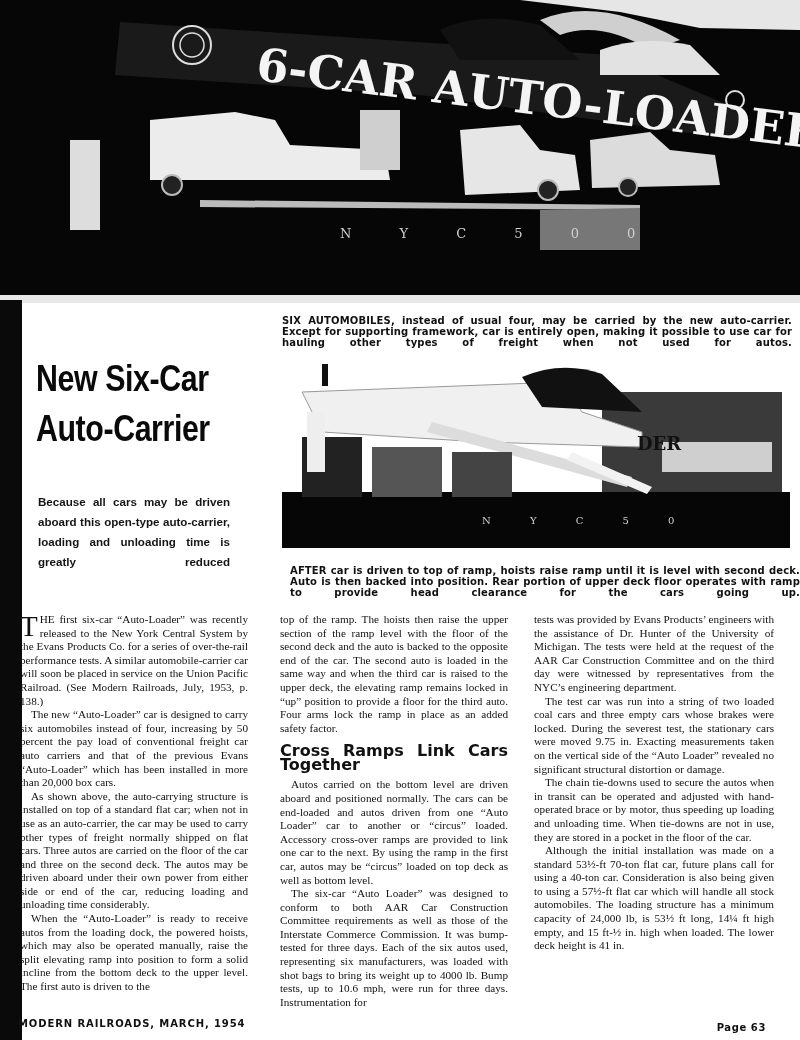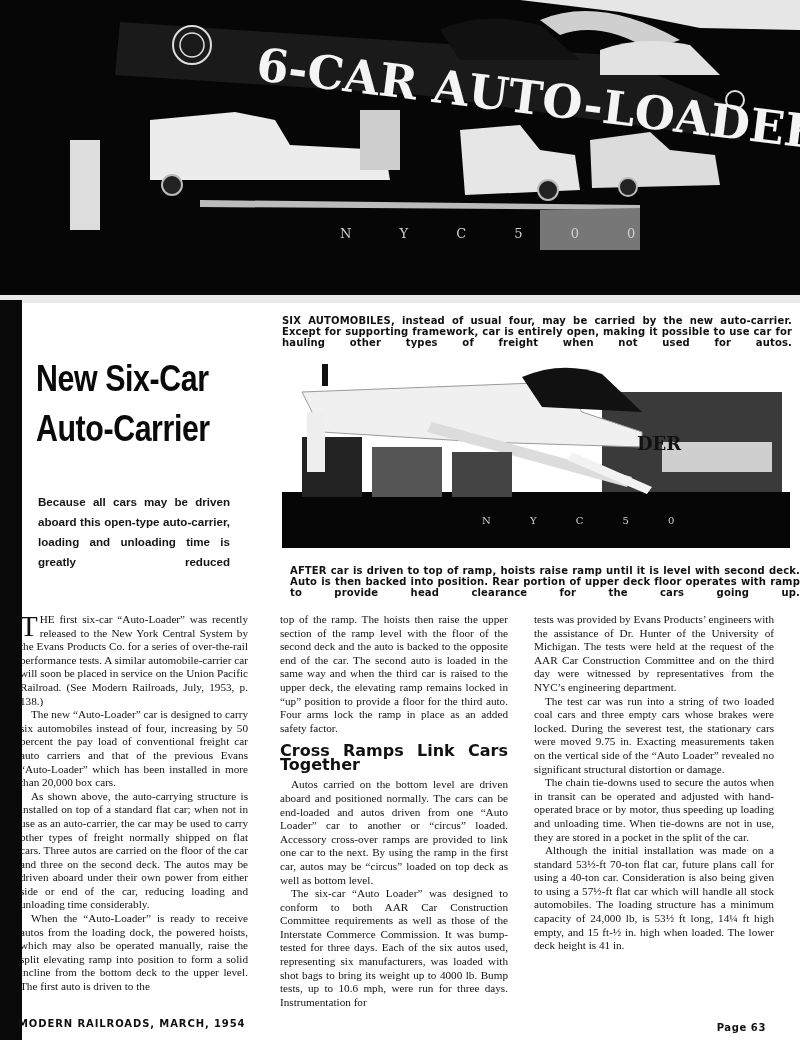--- a/index.html
+++ b/index.html
@@ -136,18 +136,18 @@
 <div class="col col-2">
   <p class="noindent">top of the ramp. The hoists then raise the upper section of the ramp level with the floor of the second deck and the auto is backed to the opposite end of the car. The second auto is loaded in the same way and when the third car is raised to the upper deck, the elevating ramp remains locked in “up” position to provide a floor for the third auto. Four arms lock the ramp in place as an added safety factor.</p>
   <div class="subhead">Cross Ramps Link Cars Together</div>
   <p>Autos carried on the bottom level are driven aboard and positioned normally. The cars can be end-loaded and autos driven from one “Auto Loader” car to another or “circus” loaded. Accessory cross-over ramps are provided to link one car to the next. By using the ramp in the first car, autos may be “circus” loaded on top deck as well as bottom level.</p>
   <p>The six-car “Auto Loader” was designed to conform to both AAR Car Construction Committee requirements as well as those of the Interstate Commerce Commission. It was bump-tested for three days. Each of the six autos used, representing six manufacturers, was loaded with shot bags to bring its weight up to 4000 lb. Bump tests, up to 10.6 mph, were run for three days. Instrumentation for</p>
 </div>
 
 <div class="col col-3">
   <p class="noindent">tests was provided by Evans Products’ engineers with the assistance of Dr. Hunter of the University of Michigan. The tests were held at the request of the AAR Car Construction Committee and on the third day were witnessed by representatives from the NYC’s engineering department.</p>
   <p>The test car was run into a string of two loaded coal cars and three empty cars whose brakes were locked. During the severest test, the stationary cars were moved 9.75 in. Exacting measurements taken on the vertical side of the “Auto Loader” revealed no significant structural distortion or damage.</p>
-  <p>The chain tie-downs used to secure the autos when in transit can be operated and adjusted with hand-operated brace or by motor, thus speeding up loading and unloading time. When tie-downs are not in use, they are stored in a pocket in the split of the car.</p>
+  <p>The chain tie-downs used to secure the autos when in transit can be operated and adjusted with hand-operated brace or by motor, thus speeding up loading and unloading time. When tie-downs are not in use, they are stored in a pocket in the floor of the car.</p>
   <p>Although the initial installation was made on a standard 53½-ft 70-ton flat car, future plans call for using a 40-ton car. Consideration is also being given to using a 57½-ft flat car which will handle all stock automobiles. The loading structure has a minimum capacity of 24,000 lb, is 53½ ft long, 14¼ ft high empty, and 15 ft-½ in. high when loaded. The lower deck height is 41 in.</p>
 </div>
 
 <div class="footer-left">MODERN RAILROADS, MARCH, 1954</div>
 <div class="footer-right">Page 63</div>
 
 </body></html>

